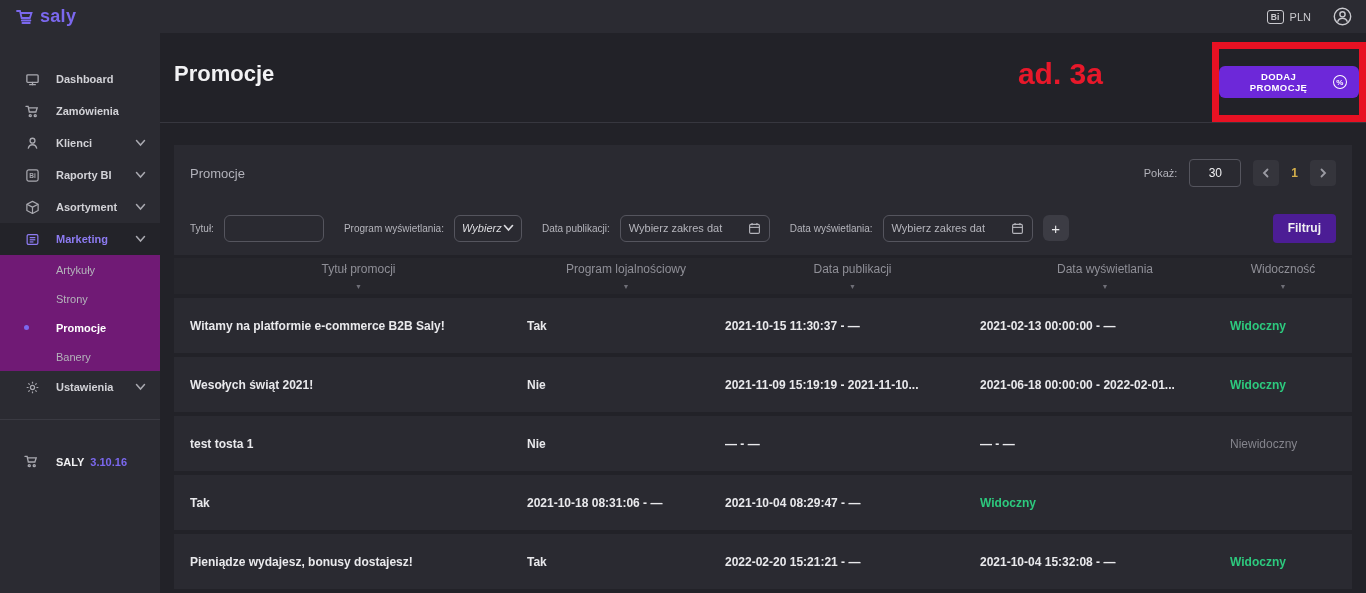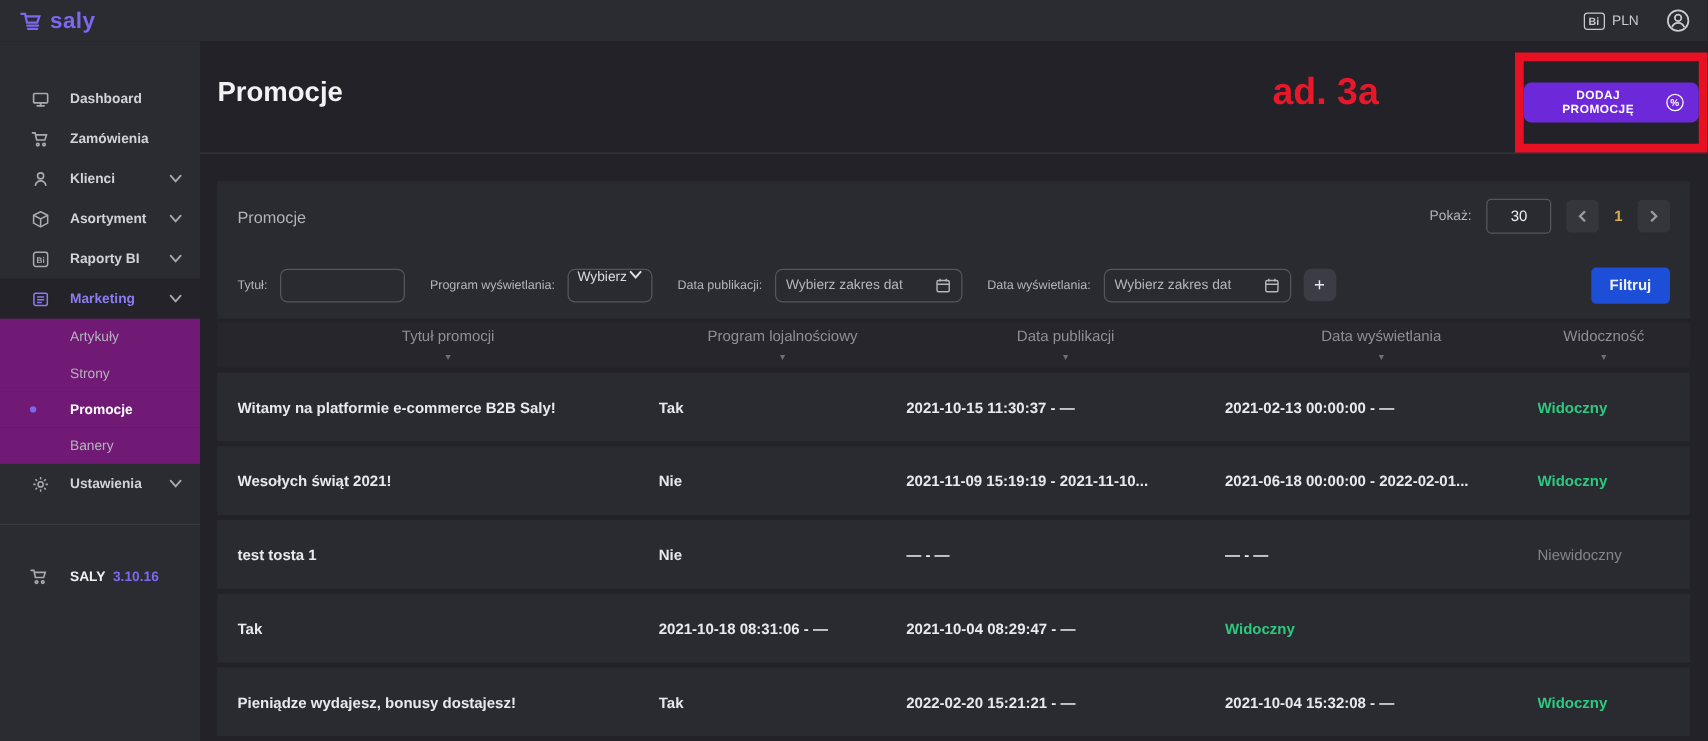--- a/index.html
+++ b/index.html
@@ -70,29 +70,29 @@
   .pg-btn { width:26px; height:26px; background:#35353c; border:none; border-radius:4px;
     color:#9b9ba3; display:flex; align-items:center; justify-content:center; cursor:pointer; }
   .pg-num { color:#d4af4b; font-size:12px; font-weight:bold; }
 
   .filters { height:54px; display:flex; align-items:center; gap:10px; }
   .f-label { color:#b5b5bc; font-size:10px; white-space:nowrap; }
   .f-input { width:100px; height:27px; background:transparent; border:1px solid #55555e;
     border-radius:6px; color:#f0f0f2; font-size:11px; padding:0 8px;
     font-family:"Liberation Sans", sans-serif; }
   .f-select { width:68px; height:27px; border:1px solid #55555e; border-radius:6px;
-    display:flex; align-items:flex-start; justify-content:space-between; padding:0 7px;
-    color:#dcdce0; font-size:11px; cursor:pointer; }
+    display:flex; align-items:center; justify-content:space-between; padding:0 7px;
+    color:#dcdce0; font-size:11px; cursor:pointer;font-style:italic; }
   .f-date { width:150px; height:27px; border:1px solid #55555e; border-radius:6px;
     display:flex; align-items:center; justify-content:space-between; padding:0 8px;
     color:#b5b5bc; font-size:11px; cursor:pointer; }
   .plus-btn { width:26px; height:26px; background:#3c3c44; border:none; border-radius:6px;
     color:#e8e8ea; font-size:15px; cursor:pointer; display:flex; align-items:center;
     justify-content:center; }
-  .filter-btn { margin-left:auto; background:#1d4ed8; border:none; border-radius:4px;
+  .filter-btn { margin-left:auto; background:#4c1d95; border:none; border-radius:4px;
     height:29px; padding:0 15px; color:#f0f0f2; font-size:12px; font-weight:bold;
     cursor:pointer; font-family:"Liberation Sans", sans-serif; }
 
   .grid-row { display:grid; grid-template-columns:337px 198px 255px 250px 1fr;
     align-items:center; padding:0 16px; }
   .thead { background:#26262c; height:36px; margin-top:3px; }
   .th { color:#8f8f97; font-size:12px; display:flex; align-items:center; gap:7px; cursor:pointer;flex-direction:column; }
   .sort { font-size:7px; color:#6f6f77; }
   .trow { background:#2a2a31; height:55px; margin-top:4px; cursor:pointer; }
   .cell { font-size:12px; font-weight:bold; color:#e9e9ec; white-space:nowrap;
@@ -158,41 +158,41 @@
       </span>
       <span>Klienci</span>
       <span class="chev">
         <svg width="11" height="8" viewBox="0 0 11 8" fill="none" stroke="currentColor" stroke-width="1.5" stroke-linecap="round">
           <polyline points="1.5,1.5 5.5,6 9.5,1.5"></polyline>
         </svg>
       </span>
     </div>
     <div class="nav-item">
       <span class="icon">
+        <svg width="15" height="15" viewBox="0 0 16 16" fill="none" stroke="currentColor" stroke-width="1.3">
+          <rect x="2" y="2" width="12" height="12" rx="2"></rect>
+          <text x="8" y="11" text-anchor="middle" font-size="7" font-weight="bold" fill="currentColor" stroke="none" font-family="Liberation Sans, sans-serif">Bi</text>
+        </svg>
+      </span>
+      <span>Raporty BI</span>
+      <span class="chev">
+        <svg width="11" height="8" viewBox="0 0 11 8" fill="none" stroke="currentColor" stroke-width="1.5" stroke-linecap="round">
+          <polyline points="1.5,1.5 5.5,6 9.5,1.5"></polyline>
+        </svg>
+      </span>
+    </div>
+    <div class="nav-item">
+      <span class="icon">
         <svg width="15" height="15" viewBox="0 0 16 16" fill="none" stroke="currentColor" stroke-width="1.3" stroke-linejoin="round">
           <path d="M8 1.5 L14 4.5 V11.2 L8 14.4 L2 11.2 V4.5 Z"></path>
           <polyline points="2,4.5 8,7.6 14,4.5"></polyline>
           <line x1="8" y1="7.6" x2="8" y2="14.4"></line>
         </svg>
       </span>
       <span>Asortyment</span>
-      <span class="chev">
-        <svg width="11" height="8" viewBox="0 0 11 8" fill="none" stroke="currentColor" stroke-width="1.5" stroke-linecap="round">
-          <polyline points="1.5,1.5 5.5,6 9.5,1.5"></polyline>
-        </svg>
-      </span>
-    </div>
-    <div class="nav-item">
-      <span class="icon">
-        <svg width="15" height="15" viewBox="0 0 16 16" fill="none" stroke="currentColor" stroke-width="1.3">
-          <rect x="2" y="2" width="12" height="12" rx="2"></rect>
-          <text x="8" y="11" text-anchor="middle" font-size="7" font-weight="bold" fill="currentColor" stroke="none" font-family="Liberation Sans, sans-serif">Bi</text>
-        </svg>
-      </span>
-      <span>Raporty BI</span>
       <span class="chev">
         <svg width="11" height="8" viewBox="0 0 11 8" fill="none" stroke="currentColor" stroke-width="1.5" stroke-linecap="round">
           <polyline points="1.5,1.5 5.5,6 9.5,1.5"></polyline>
         </svg>
       </span>
     </div>
     <div class="nav-item section-active">
       <span class="icon">
         <svg width="15" height="15" viewBox="0 0 16 16" fill="none" stroke="currentColor" stroke-width="1.3">
           <rect x="2.3" y="2.8" width="11.4" height="10.4" rx="1.5"></rect>

